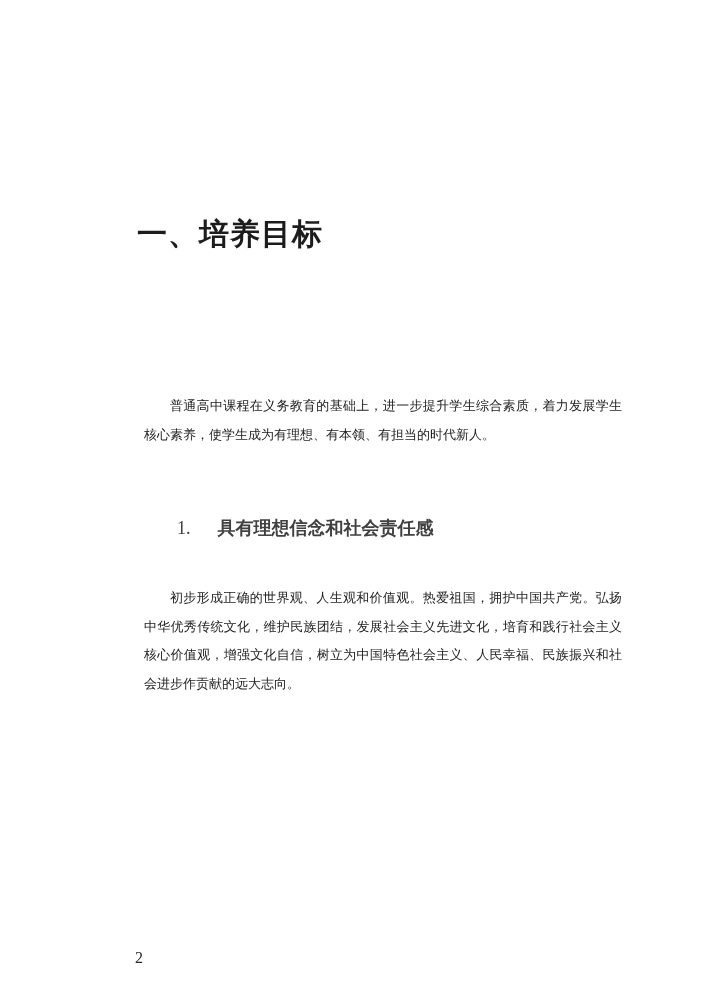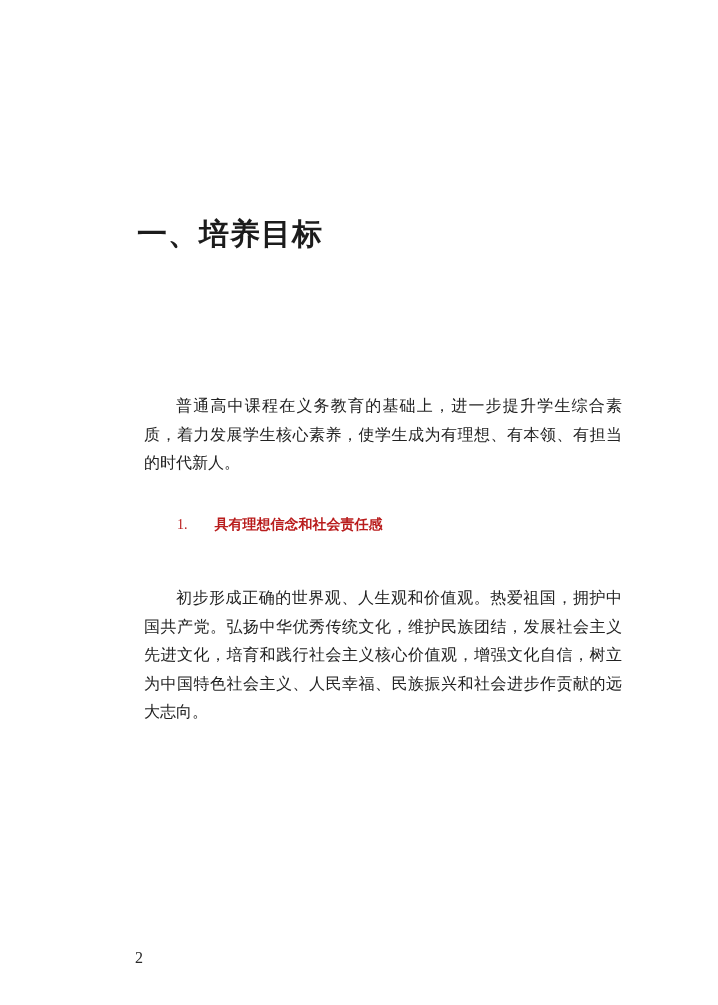--- a/index.html
+++ b/index.html
@@ -31,32 +31,32 @@
     width: 510px;
   }
   .body-block {
     position: absolute;
     left: 112px;
     top: 552px;
     width: 510px;
   }
   .body-text {
     font-family: "Liberation Serif", serif;
-    font-size: 16px;
+    font-size: 13px;
     line-height: 28.5px;
     text-align: justify;
     text-indent: 2em;
     color: #222222;
   }
   .section-heading {
     position: absolute;
     left: 145px;
     top: 492px;
-    font-size: 14px;
-    color: #b91c1c;
+    font-size: 18px;
+    color: #404040;
     white-space: nowrap;
   }
   .section-number {
     font-family: "Liberation Serif", serif;
     font-weight: 400;
     margin-right: 11px;
   }
   .section-title {
     font-family: "Liberation Serif", serif;
     font-weight: 700;

